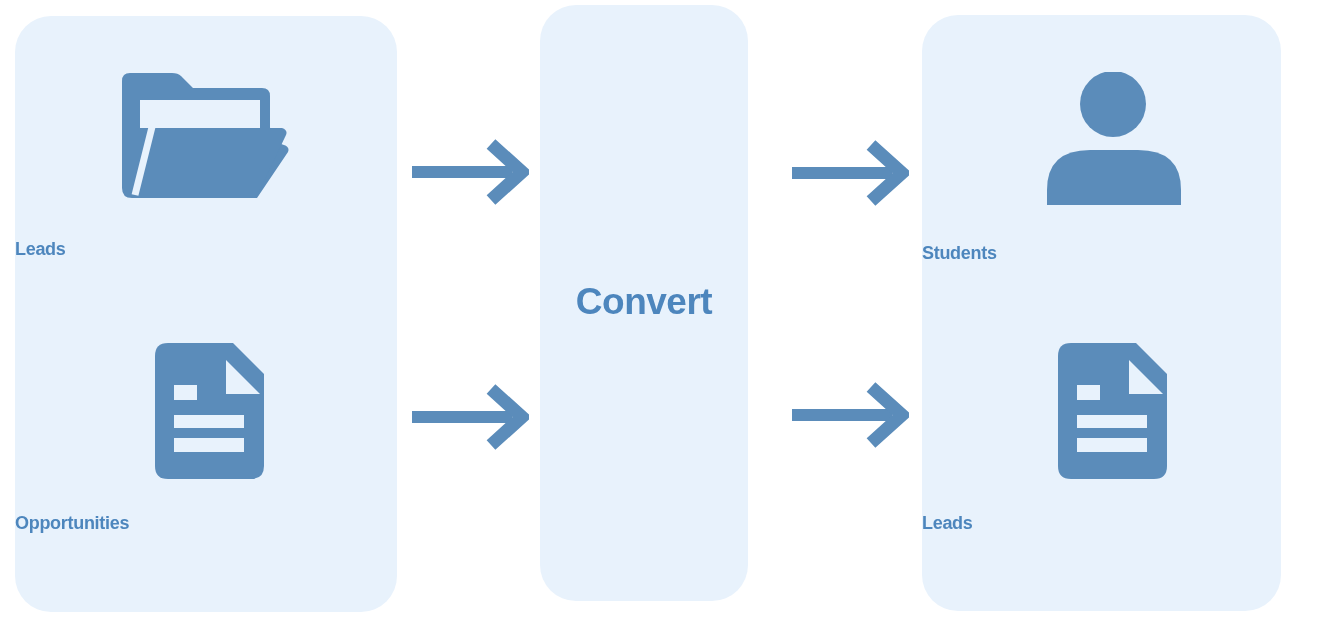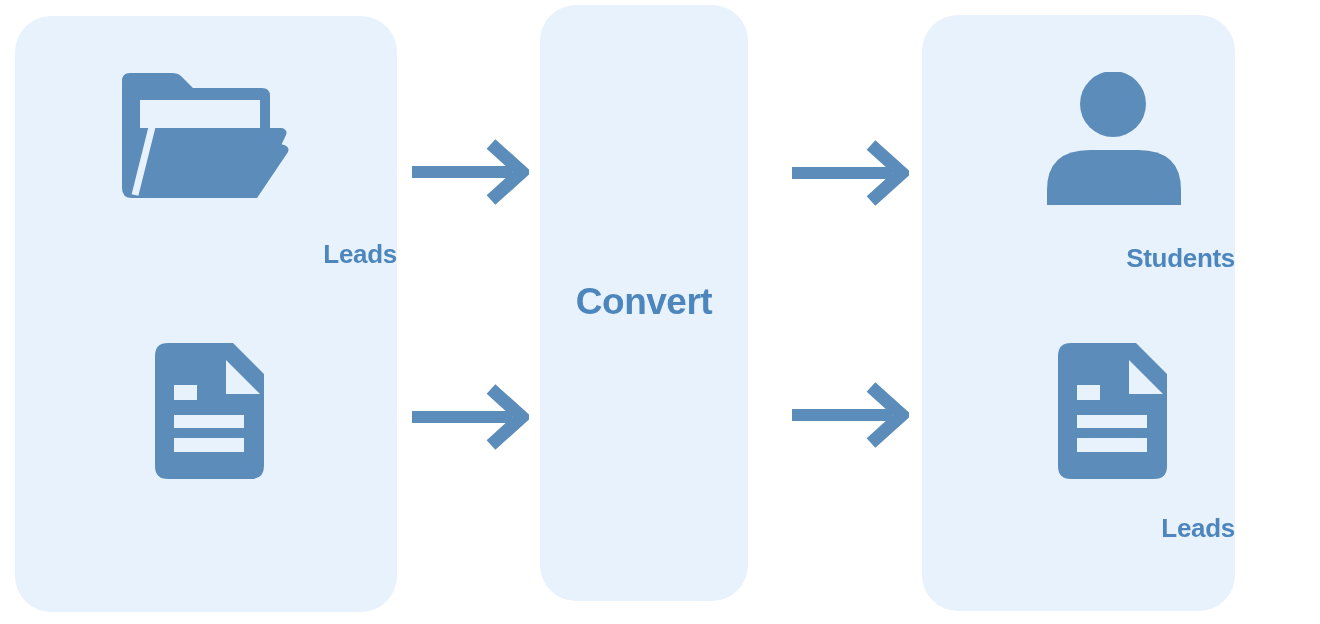--- a/index.html
+++ b/index.html
@@ -8,25 +8,25 @@
     background:#ffffff;
     font-family:"Liberation Sans", sans-serif;
   }
   .canvas{position:absolute;inset:0;}
   .panel{
     position:absolute;top:16px;height:596px;
     background:#E8F2FC;border-radius:36px;
   }
   .panel.sources{left:15px;width:382px;}
   .panel.convert{left:540px;top:5px;width:208px;}
-  .panel.results{left:922px;top:15px;width:313px;}
+  .panel.results{left:922px;top:15px;width:359px;}
   .icon-wrap{position:absolute;line-height:0;}
   .item-label{
-    position:absolute;left:0;right:0;text-align:right;
-    font-weight:700;font-size:26px;color:#4D86BD;letter-spacing:-0.3px;
+    position:absolute;left:0;right:0;text-align:left;
+    font-weight:700;font-size:18px;color:#4D86BD;letter-spacing:-0.3px;
   }
   .convert-title{
     position:absolute;left:0;right:0;top:276px;text-align:center;
     font-weight:700;font-size:37px;color:#4D86BD;letter-spacing:-0.5px;
   }
   .arrow{position:absolute;width:120px;height:70px;line-height:0;}
   .arrow svg line,.arrow svg polyline{stroke:#5B8CBA;}
   .ic{fill:#5B8CBA;}
   .cut{fill:#E8F2FC;}
 </style>
@@ -53,20 +53,21 @@
     <div class="icon-wrap" style="left:140px;top:327px;">
       <svg width="110" height="137" viewBox="0 0 110 137" aria-hidden="true">
         <path class="ic" d="M13,0 H78 L109,31 V123 Q109,136 96,136 H13
                  Q0,136 0,123 V13 Q0,0 13,0 Z"></path>
         <path class="cut" d="M71,17 L105,51 H71 Z"></path>
         <rect class="cut" x="19" y="42" width="23" height="15"></rect>
         <rect class="cut" x="19" y="72" width="70" height="13"></rect>
         <rect class="cut" x="19" y="95" width="70" height="14"></rect>
       </svg>
     </div>
+    <div class="item-label" style="top:497px;">Opportunities</div>
   </section>
 
   <div class="arrow" style="left:409px;top:137px;">
     <svg width="120" height="70" viewBox="0 0 120 70">
       <line x1="3" y1="35" x2="103" y2="35" stroke-width="12"></line>
       <polyline points="82,7 113,35 82,63" fill="none" stroke-width="13"></polyline>
     </svg>
   </div>
   <div class="arrow" style="left:409px;top:382px;">
     <svg width="120" height="70" viewBox="0 0 120 70">

